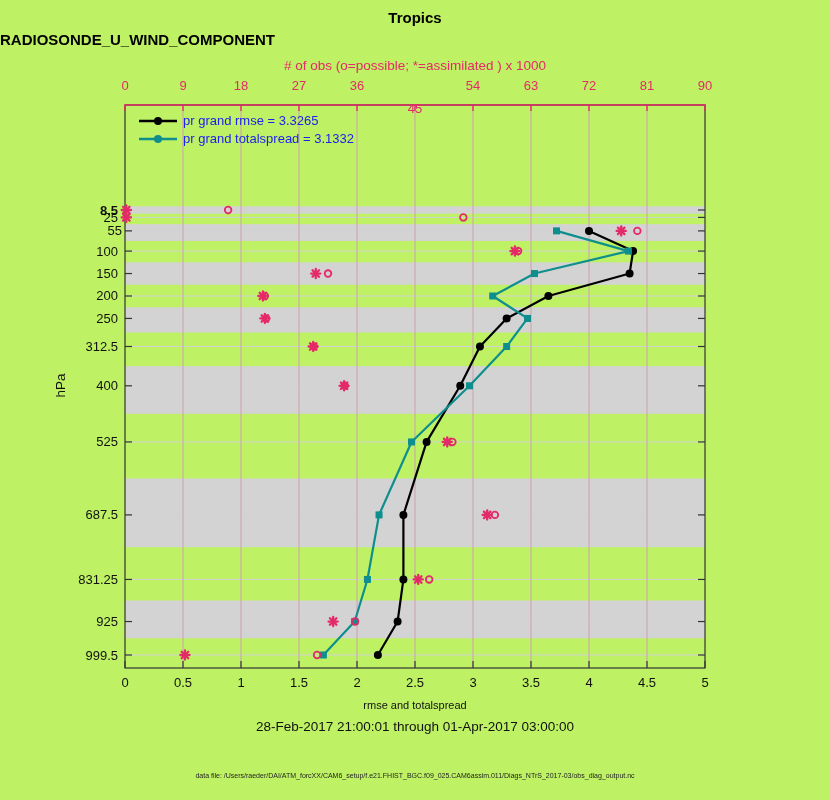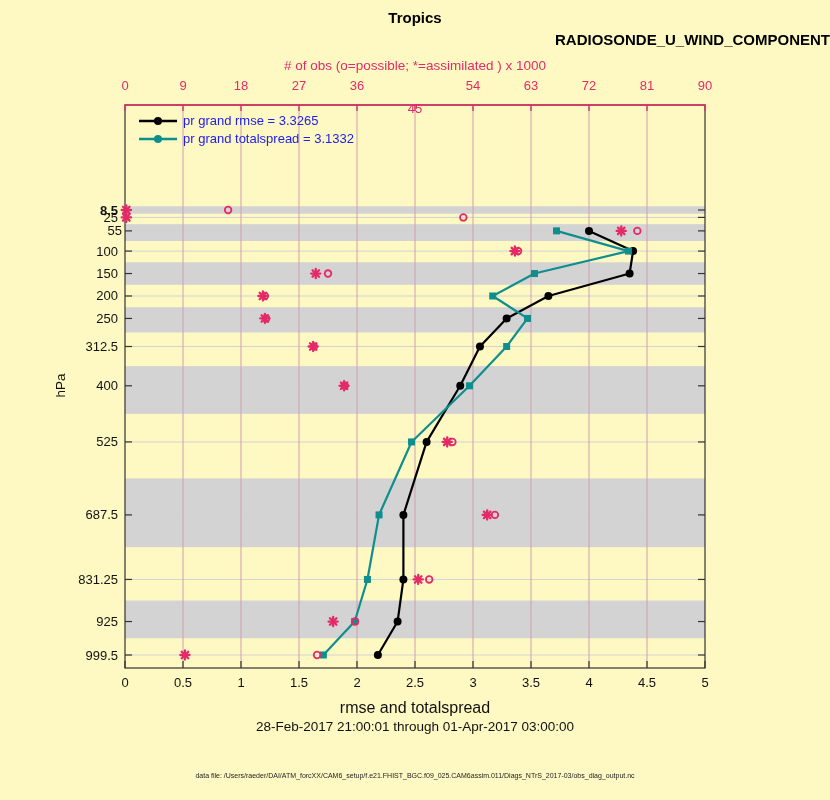--- a/index.html
+++ b/index.html
@@ -1,22 +1,22 @@
 <!DOCTYPE html>
 <html><head>
 <meta charset="utf-8">
 <style>
   html,body{margin:0;padding:0;background:#fff;}
-  #canvas{position:relative;width:830px;height:800px;background:#fef9c3;overflow:hidden;
+  #canvas{position:relative;width:830px;height:800px;background:#bef264;overflow:hidden;
           font-family:"Liberation Sans",sans-serif;}
   .abs{position:absolute;}
   .title1{left:0;width:830px;top:9px;text-align:center;font-size:15px;font-weight:bold;color:#000;}
-  .title2{left:0;width:830px;top:31px;text-align:right;font-size:15px;font-weight:bold;color:#000;}
+  .title2{left:0;width:830px;top:31px;text-align:left;font-size:15px;font-weight:bold;color:#000;}
   .obslabel{left:0;width:830px;top:58px;text-align:center;font-size:13.5px;}
-  .xlabel{left:0;width:830px;top:699px;text-align:center;font-size:16px;color:#111;}
+  .xlabel{left:0;width:830px;top:699px;text-align:center;font-size:11px;color:#111;}
   .dateline{left:0;width:830px;top:719px;text-align:center;font-size:13.5px;color:#111;}
   .datafile{left:0;width:830px;top:772px;text-align:center;font-size:7px;color:#222;}
   .ylab{left:48px;top:378px;font-size:13.5px;color:#111;transform:rotate(-90deg);transform-origin:center;}
   .legend{left:138px;top:112px;font-size:13px;line-height:18px;}
   .legend-row{display:flex;align-items:center;height:18px;}
   .legend-row svg{display:block;}
   .legend-row span{margin-left:5px;white-space:nowrap;}
   .ticklabel{position:absolute;font-size:13px;line-height:15px;}
   .ttick{text-align:center;width:50px;}
   .btick{text-align:center;width:50px;color:#111;}

